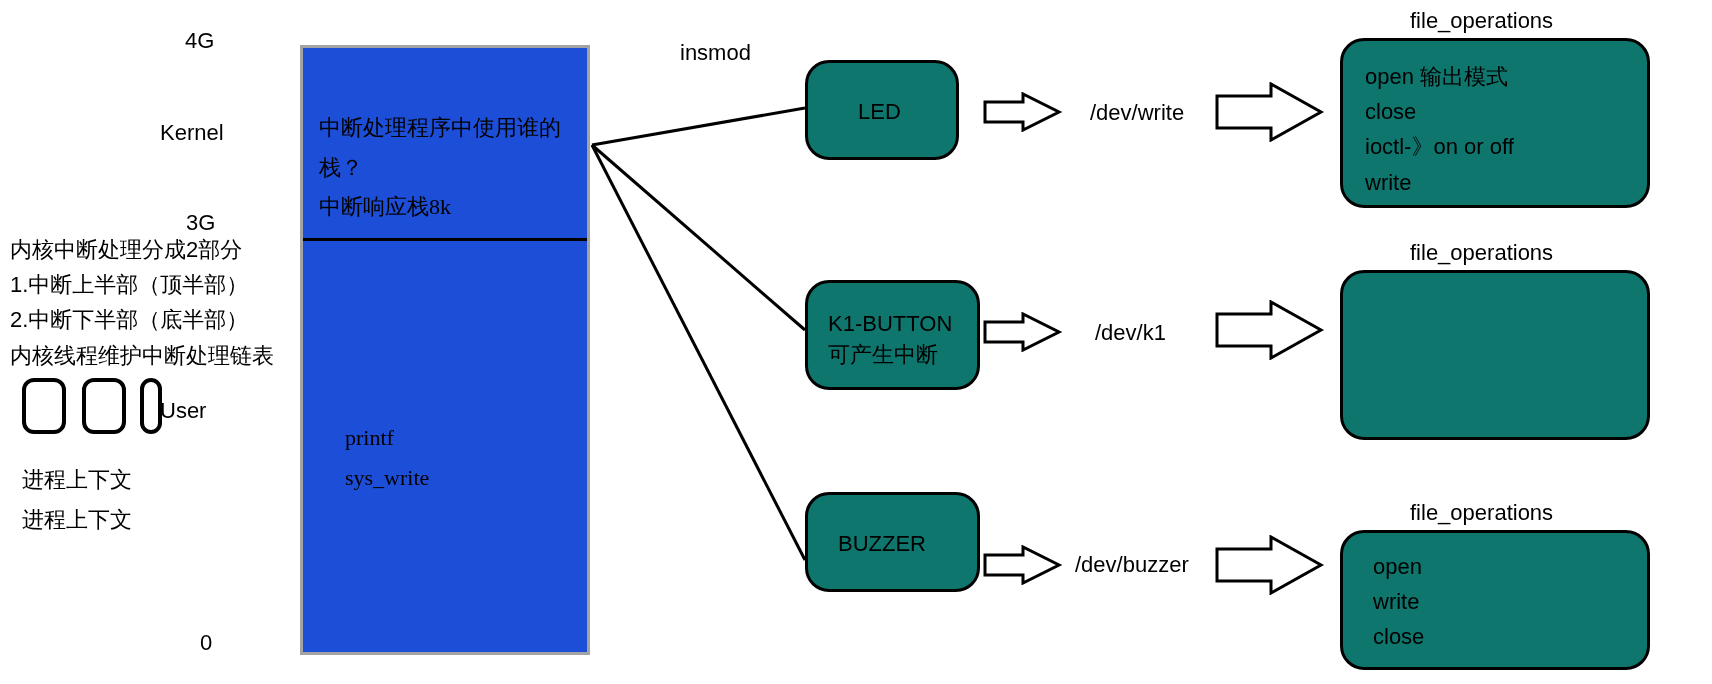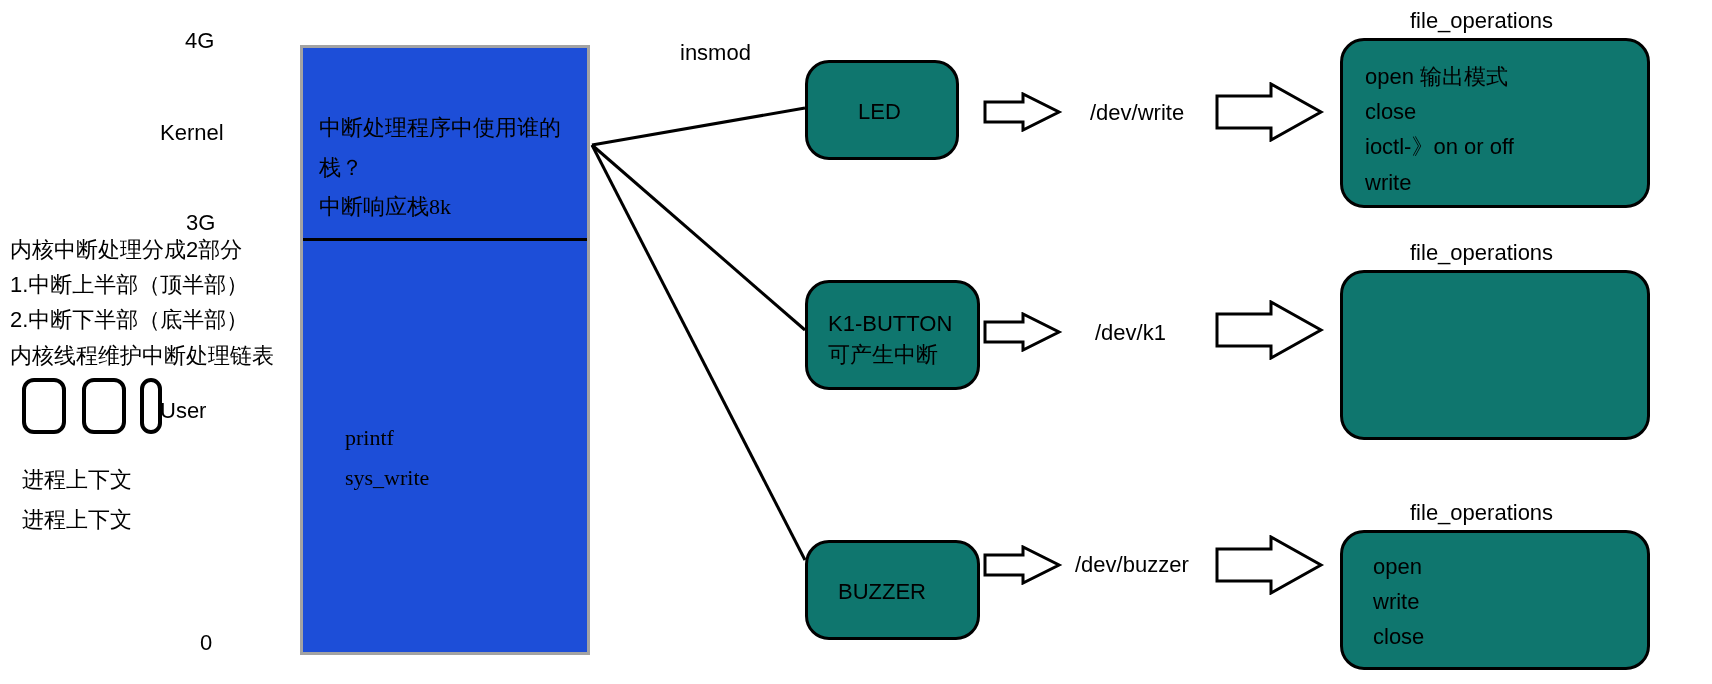--- a/index.html
+++ b/index.html
@@ -83,21 +83,21 @@
   <div class="abs" style="left:50px; top:36px;">LED</div>
 </div>
 
 <div class="abs box" style="left:805px; top:280px; width:175px; height:110px;">
   <div class="abs" style="left:20px; top:26px; line-height:1.4;">
     <div>K1-BUTTON</div>
     <div>可产生中断</div>
   </div>
 </div>
 
-<div class="abs box" style="left:805px; top:540px; width:175px; height:100px;">
+<div class="abs box" style="left:805px; top:492px; width:175px; height:100px;">
   <div class="abs" style="left:30px; top:36px;">BUZZER</div>
 </div>
 
 <div class="abs" style="left:1090px; top:100px;">/dev/write</div>
 <div class="abs" style="left:1095px; top:320px;">/dev/k1</div>
 <div class="abs" style="left:1075px; top:552px;">/dev/buzzer</div>
 
 <div class="abs" style="left:1410px; top:8px;">file_operations</div>
 <div class="abs box" style="left:1340px; top:38px; width:310px; height:170px;">
   <div class="abs" style="left:22px; top:18px; line-height:1.6;">

